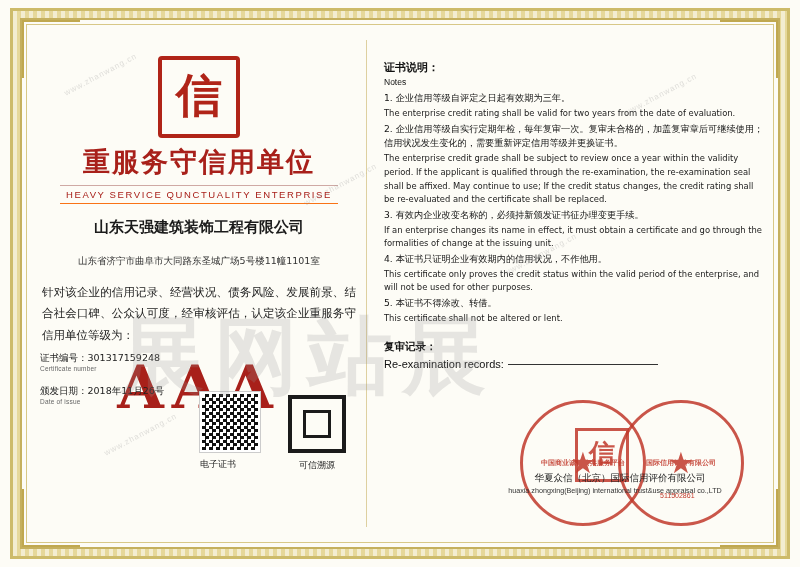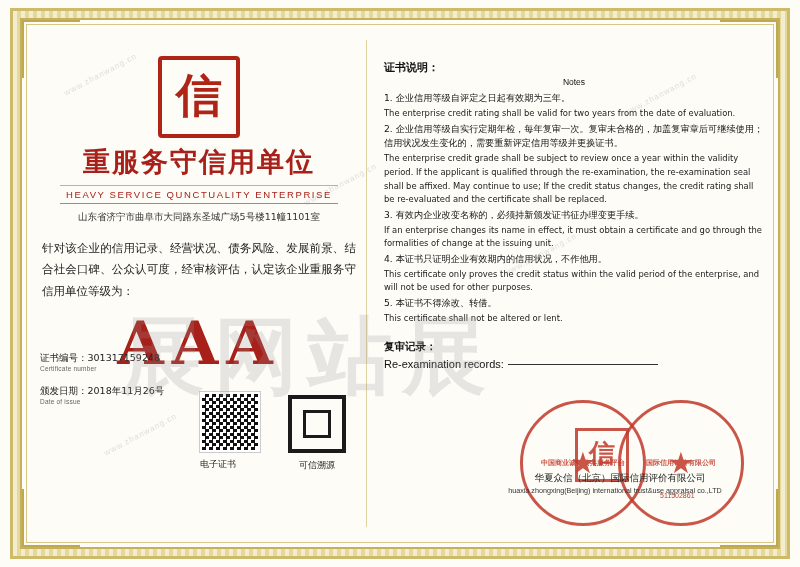--- a/index.html
+++ b/index.html
@@ -70,21 +70,21 @@
     border-top:1px solid #cfa9a4;
     border-bottom:1px solid #f97316;
     display:inline-block;padding:3px 6px;
   }
   .company{
     margin-top:14px;
     font-size:15px;font-weight:bold;color:#1b1b1b;
     font-family:"DejaVu Sans", sans-serif;
   }
   .address{
-    margin-top:7px;font-size:9.5px;color:#333;
+    margin-top:18px;font-size:9.5px;color:#333;
     font-family:"DejaVu Sans", sans-serif;
   }
   .body-text{
     margin:14px 8px 0;
     font-size:11.5px;line-height:1.85;color:#222;
     text-align:justify;
     font-family:"DejaVu Sans", sans-serif;
   }
   .grade{
     margin-top:6px;
@@ -117,21 +117,21 @@
     display:flex;align-items:center;justify-content:center;
     margin:3px auto 0;
   }
   .sq-icon .inner{width:22px;height:22px;border:3px solid #1b1b1b;}
 
   
   .right{
     position:absolute;left:384px;top:60px;right:36px;bottom:34px;
   }
   .r-head{font-size:11px;font-weight:bold;color:#111;font-family:"DejaVu Sans", sans-serif;}
-  .r-head-en{font-size:8.5px;color:#111;margin-top:2px;margin-bottom:4px;text-align:center;}
+  .r-head-en{font-size:8.5px;color:#111;margin-top:2px;margin-bottom:4px;}
   .r-line{
     font-size:9.2px;line-height:1.62;color:#141414;
     font-family:"DejaVu Sans", sans-serif;
     margin-top:1px;
   }
   .r-line.en{font-size:8.4px;color:#1a1a1a;}
   .review{margin-top:14px;}
   .review-cn{font-size:10.5px;font-weight:bold;color:#111;font-family:"DejaVu Sans", sans-serif;}
   .review-en{font-size:11px;color:#111;margin-top:4px;}
   .review-en .rule{display:inline-block;width:150px;border-bottom:1px solid #333;height:1px;vertical-align:3px;margin-left:4px;}
@@ -192,20 +192,21 @@
   <div class="corner tl"></div>
   <div class="corner tr"></div>
   <div class="corner bl"></div>
   <div class="corner br"></div>
   <div class="divider"></div>
 
   <div class="left">
     <div class="seal-logo">信</div>
     <div class="main-title">重服务守信用单位</div>
     <div class="main-title-en">HEAVY SERVICE QUNCTUALITY ENTERPRISE</div>
+    <div class="company">山东天强建筑装饰工程有限公司</div>
     <div class="address">山东省济宁市曲阜市大同路东圣城广场5号楼11幢1101室</div>
     <div class="body-text">针对该企业的信用记录、经营状况、债务风险、发展前景、结合社会口碑、公众认可度，经审核评估，认定该企业重服务守信用单位等级为：</div>
     <div class="grade">AAA</div>
   </div>
 
   <div class="meta">
     <div class="meta-row">
       <div class="meta-cn">
         <span>证书编号：</span><span>301317159248</span>
       </div>

